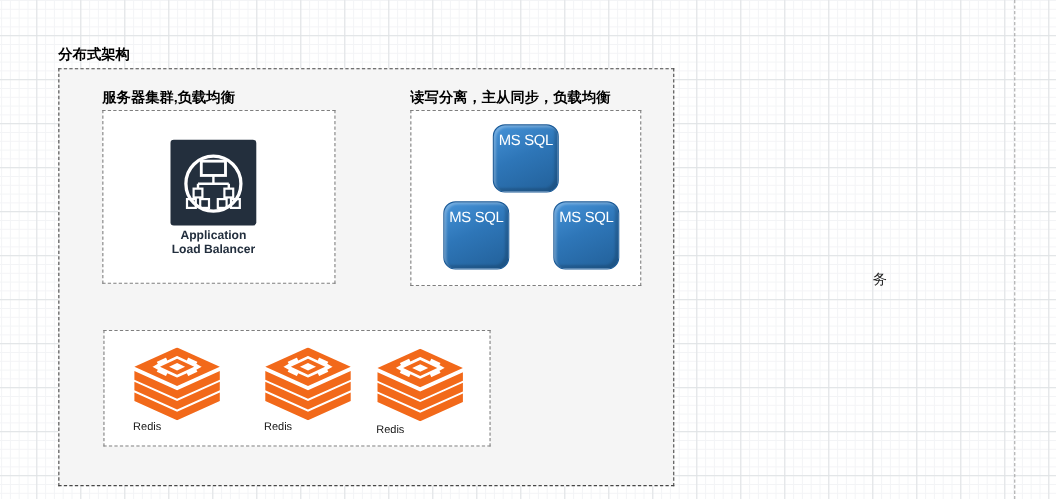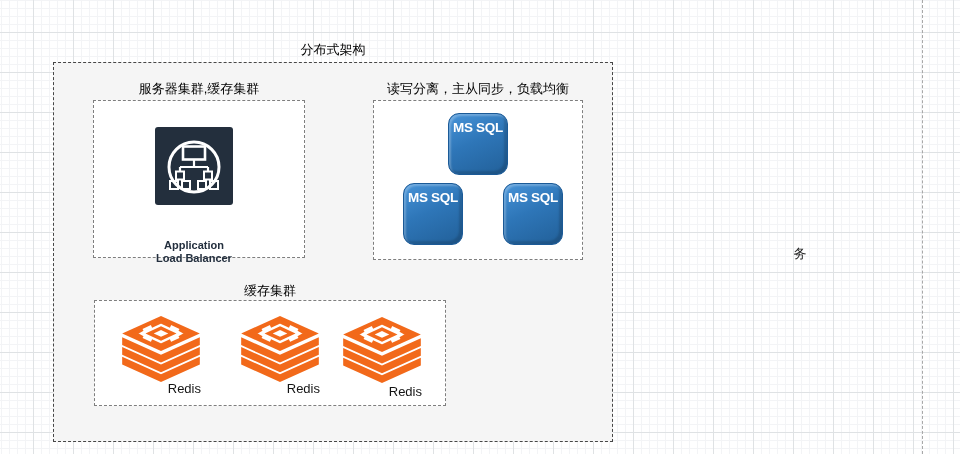--- a/index.html
+++ b/index.html
@@ -29,64 +29,64 @@
 
   .gbox {
     position:absolute; background:#ffffff; border:1px dashed #7e7e7e;
     box-sizing:border-box;
   }
   #server-cluster-box { left:93px;  top:100px; width:212px; height:158px; }
   #database-box       { left:373px; top:100px; width:210px; height:160px; }
   #cache-box          { left:94px;  top:300px; width:352px; height:106px; }
 
   .glabel {
-    position:absolute; font-weight:normal; font-size:13px; line-height:16px;
-    color:#000; text-align:center; white-space:nowrap;
+    position:absolute; font-weight:bold; font-size:13px; line-height:16px;
+    color:#000; white-space:nowrap;
   }
   #diagram-title        { left:53px;  top:42px;  width:560px; }
   #server-cluster-label { left:93px;  top:81px;  width:212px; }
   #database-label       { left:373px; top:81px;  width:210px; }
   #cache-label          { left:94px;  top:283px; width:352px; }
 
   
   .alb-icon {
     position:absolute; left:155px; top:127px; width:78px; height:78px;
     background:#232f3d; border-radius:3px;
   }
   .alb-icon svg { display:block; width:78px; height:78px; }
   .alb-label {
     position:absolute; left:134px; top:208px; width:120px;
     font-weight:bold; font-size:11px; line-height:12.5px;
-    color:#232f3e; text-align:center;margin-top:31px;
+    color:#232f3e; text-align:center;
   }
 
   
   .mssql {
     position:absolute; width:60px; height:62px; box-sizing:border-box;
     border-radius:11px; border:1px solid #1b5a97;
     background:linear-gradient(155deg, #4693d8 0%, #2e76b8 45%, #226099 100%);
     box-shadow: inset 2px 2px 2px rgba(255,255,255,0.25),
                 inset -3px -3px 2px rgba(0,0,0,0.15);
-    color:#fff; font-weight:bold; font-size:13.5px; letter-spacing:-0.3px;
+    color:#fff; font-weight:normal; font-size:13.5px; letter-spacing:-0.3px;
     text-align:center; padding-top:6px;
   }
   #mssql-top          { left:448px; top:113px; }
   #mssql-bottom-left  { left:403px; top:183px; }
   #mssql-bottom-right { left:503px; top:183px; }
 
   
   .redis-icon { position:absolute; width:80px; height:66px; }
   .redis-icon svg { display:block; width:80px; height:66px; }
   #redis-icon-1 { left:121px; top:316px; }
   #redis-icon-2 { left:240px; top:316px; }
   #redis-icon-3 { left:342px; top:317px; }
 
   .redis-label {
-    position:absolute; width:80px; text-align:right;
-    font-size:13px; line-height:15px; color:#141414;
+    position:absolute; width:80px; text-align:left;
+    font-size:10px; line-height:15px; color:#141414;
   }
   #redis-label-1 { left:121px; top:381px; }
   #redis-label-2 { left:240px; top:381px; }
   #redis-label-3 { left:342px; top:384px; }
 
   
   .note {
     position:absolute; left:680px; top:246px; width:240px;
     font-size:13px; line-height:16px; color:#1f1f1f; text-align:center;
   }
@@ -95,21 +95,21 @@
 <body>
 
 <div id="canvas">
 
   <div class="pageline"></div>
 
   <div class="container"></div>
 
   <div class="glabel" id="diagram-title">分布式架构</div>
 
-  <div class="glabel" id="server-cluster-label">服务器集群,缓存集群</div>
+  <div class="glabel" id="server-cluster-label">服务器集群,负载均衡</div>
   <div class="gbox" id="server-cluster-box"></div>
 
   <div class="alb-icon">
     <svg viewBox="0 0 78 78">
       <circle cx="39" cy="40" r="25" fill="none" stroke="#ffffff" stroke-width="3"></circle>
       <rect x="28" y="19.5" width="22" height="13" fill="none" stroke="#ffffff" stroke-width="2.6"></rect>
       <path d="M39 32.5 V40 M25 40 H53 M25 40 V44.5 M53 40 V44.5" fill="none" stroke="#ffffff" stroke-width="2.2"></path>
       <rect x="21" y="44.5" width="8" height="8" fill="none" stroke="#ffffff" stroke-width="2"></rect>
       <rect x="15" y="54" width="8" height="8" fill="none" stroke="#ffffff" stroke-width="2"></rect>
       <rect x="27" y="54" width="8" height="8" fill="none" stroke="#ffffff" stroke-width="2"></rect>
@@ -123,21 +123,20 @@
     <div>Load Balancer</div>
   </div>
 
   <div class="glabel" id="database-label">读写分离，主从同步，负载均衡</div>
   <div class="gbox" id="database-box"></div>
 
   <div class="mssql" id="mssql-top">MS SQL</div>
   <div class="mssql" id="mssql-bottom-left">MS SQL</div>
   <div class="mssql" id="mssql-bottom-right">MS SQL</div>
 
-  <div class="glabel" id="cache-label">缓存集群</div>
   <div class="gbox" id="cache-box"></div>
 
   <div class="redis-icon" id="redis-icon-1">
     <svg viewBox="0 0 80 68">
       <polygon points="40,0 80,18 40,36 0,18" fill="#f2691a"></polygon>
       <polygon points="40,4.5 69,18 40,31.5 11,18" fill="#ffffff"></polygon>
       <path d="M30,10.2 L40,5.6 L50,10.2" fill="none" stroke="#f2691a" stroke-width="4"></path>
       <path d="M30,25.8 L40,30.4 L50,25.8" fill="none" stroke="#f2691a" stroke-width="4"></path>
       <path d="M21,13.5 L13,18 L21,22.5" fill="none" stroke="#f2691a" stroke-width="4"></path>
       <path d="M59,13.5 L67,18 L59,22.5" fill="none" stroke="#f2691a" stroke-width="4"></path>

